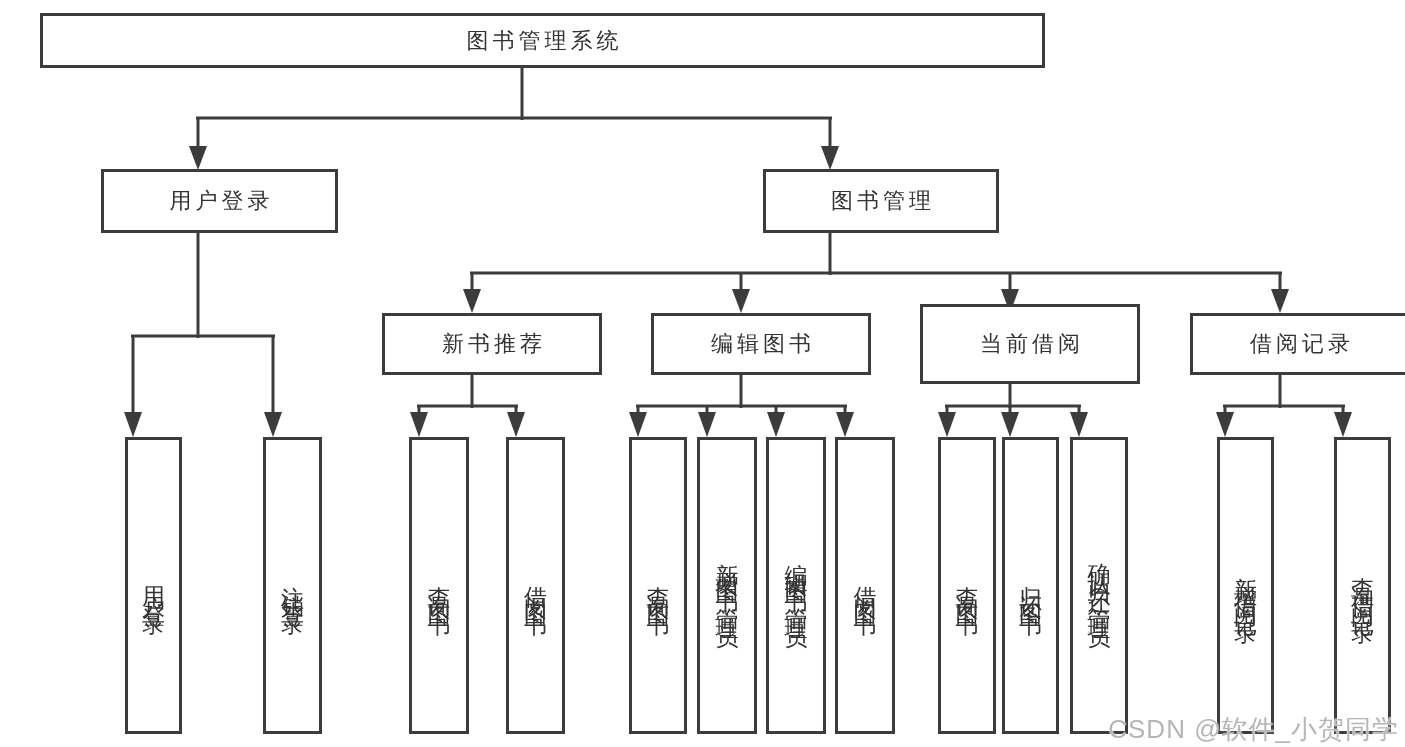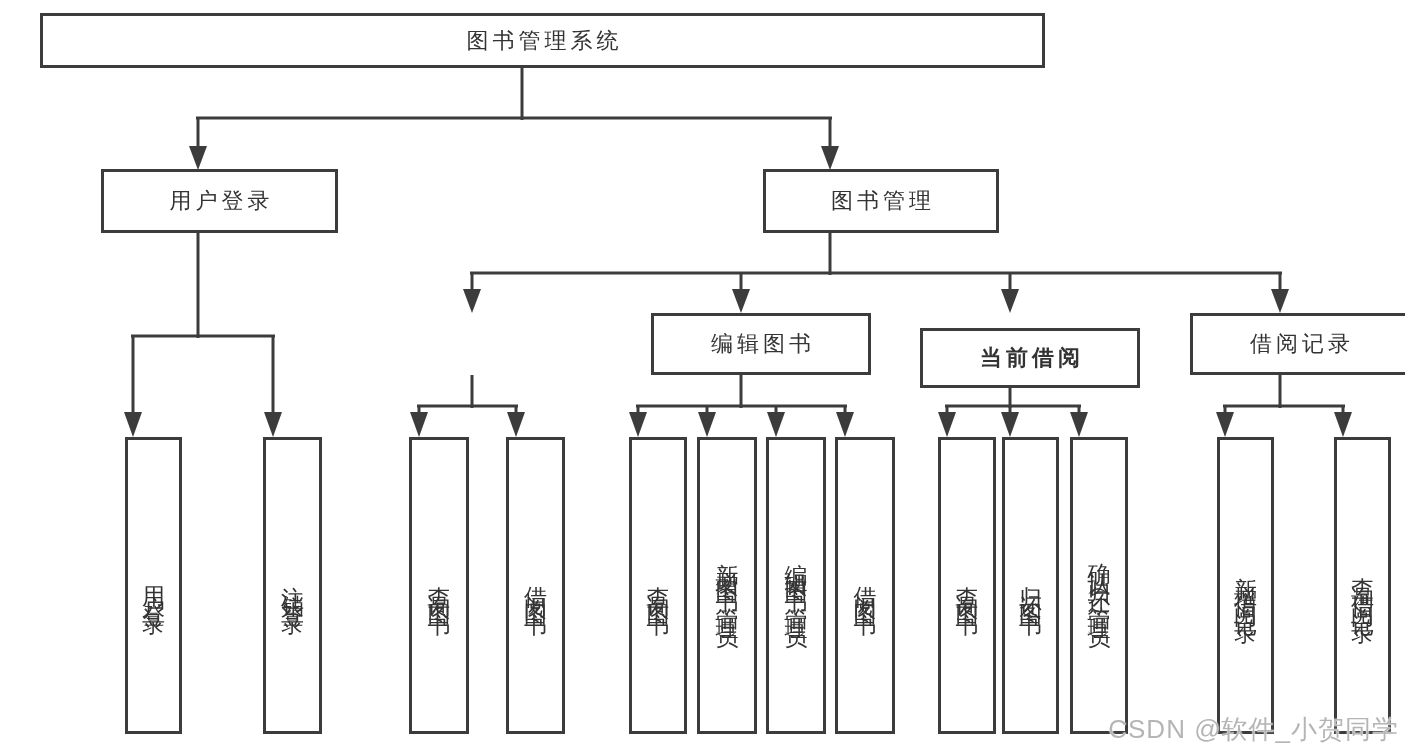--- a/index.html
+++ b/index.html
@@ -125,24 +125,27 @@
     <span>图书管理系统</span>
   </div>
 
   <div class="box h" style="left:81px;top:169px;width:237px;height:64px;">
     <span>用户登录</span>
   </div>
   <div class="box h" style="left:743px;top:169px;width:236px;height:64px;">
     <span>图书管理</span>
   </div>
 
+  <div class="box h" style="left:362px;top:313px;width:220px;height:62px;">
+    <span>新书推荐</span>
+  </div>
   <div class="box h" style="left:631px;top:313px;width:220px;height:62px;">
     <span>编辑图书</span>
   </div>
-  <div class="box h" style="left:900px;top:328px;width:220px;height:60px;font-weight:bold;">
+  <div class="box h" style="left:900px;top:304px;width:220px;height:80px;">
     <span>当前借阅</span>
   </div>
   <div class="box h" style="left:1170px;top:313px;width:220px;height:62px;">
     <span>借阅记录</span>
   </div>
 
   <div class="box v" style="left:105px;top:437px;width:57px;height:297px;">
     <span>用户登录</span>
   </div>
   <div class="box v" style="left:243px;top:437px;width:59px;height:297px;">

